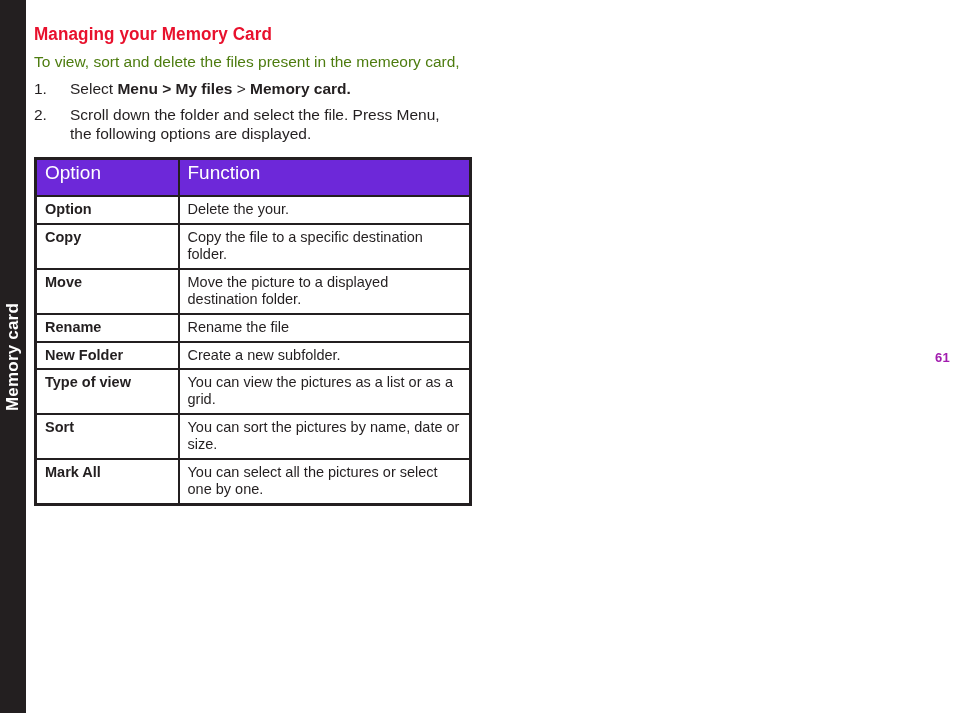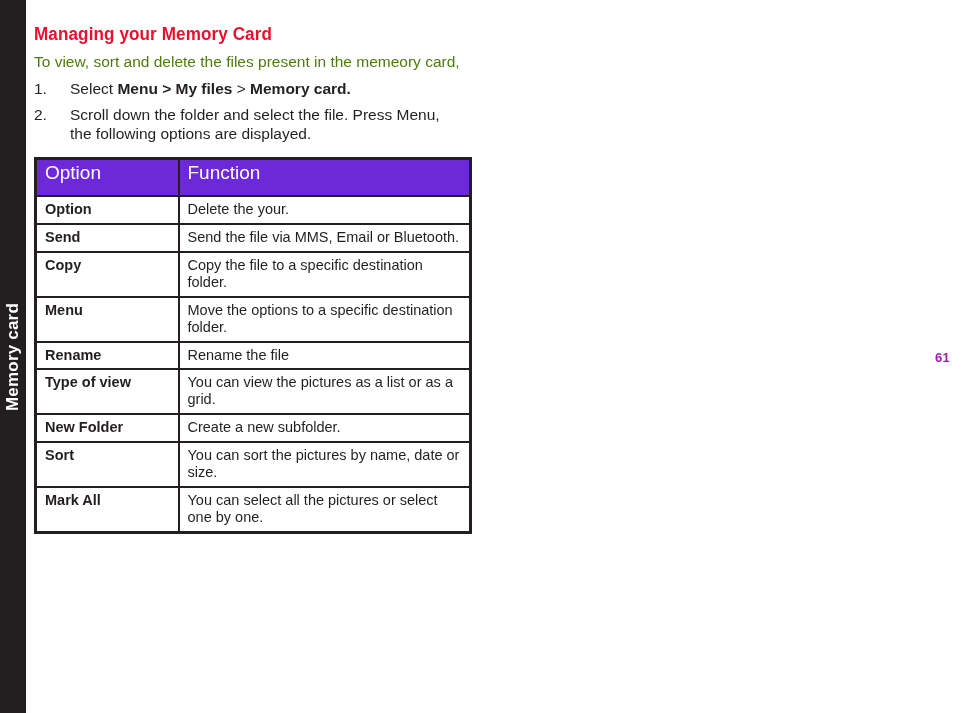--- a/index.html
+++ b/index.html
@@ -175,44 +175,40 @@
         <th>Option</th>
         <th>Function</th>
       </tr>
     </thead>
     <tbody id="table-body">
         <tr>
           <td class="opt">Option</td>
           <td>Delete the your.</td>
         </tr>
         <tr>
-          <td class="opt">Send</td>
-          <td>Send the file via MMS, Email or Bluetooth.</td>
-        </tr>
-        <tr>
           <td class="opt">Copy</td>
           <td>Copy the file to a specific destination folder.</td>
         </tr>
         <tr>
-          <td class="opt">Menu</td>
-          <td>Move the options to a specific destination folder.</td>
+          <td class="opt">Move</td>
+          <td>Move the picture to a displayed destination folder.</td>
         </tr>
         <tr>
           <td class="opt">Rename</td>
           <td>Rename the file</td>
         </tr>
         <tr>
+          <td class="opt">New Folder</td>
+          <td>Create a new subfolder.</td>
+        </tr>
+        <tr>
           <td class="opt">Type of view</td>
           <td>You can view the pictures as a list or as a grid.</td>
         </tr>
         <tr>
-          <td class="opt">New Folder</td>
-          <td>Create a new subfolder.</td>
-        </tr>
-        <tr>
           <td class="opt">Sort</td>
           <td>You can sort the pictures by name, date or size.</td>
         </tr>
         <tr>
           <td class="opt">Mark All</td>
           <td>You can select all the pictures or select one by one.</td>
         </tr>
       </tbody>
   </table>
 

